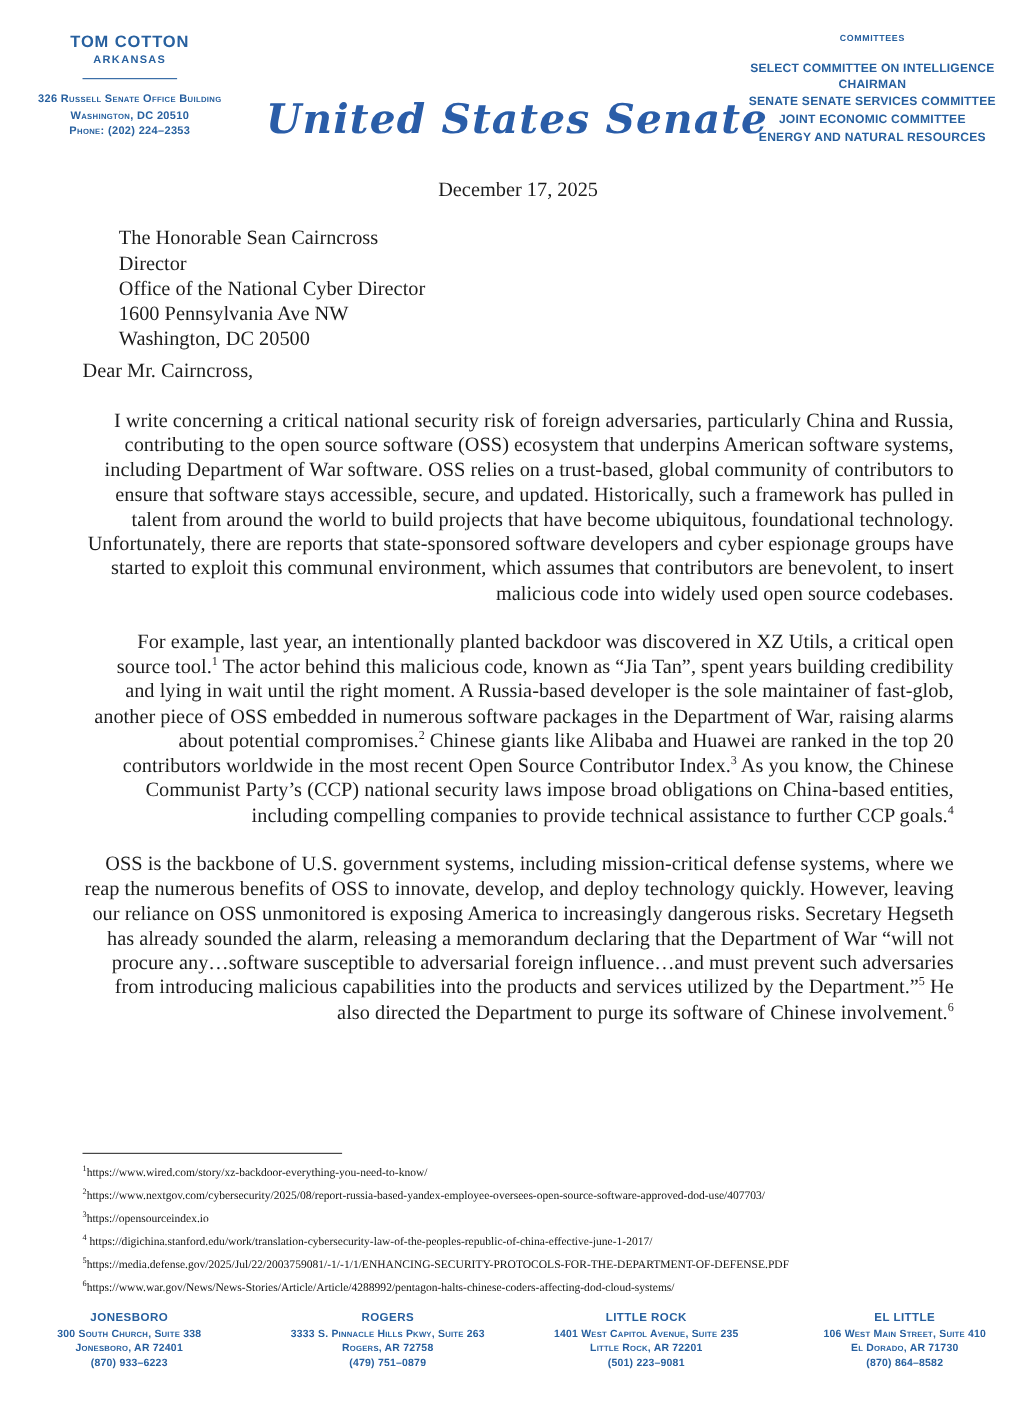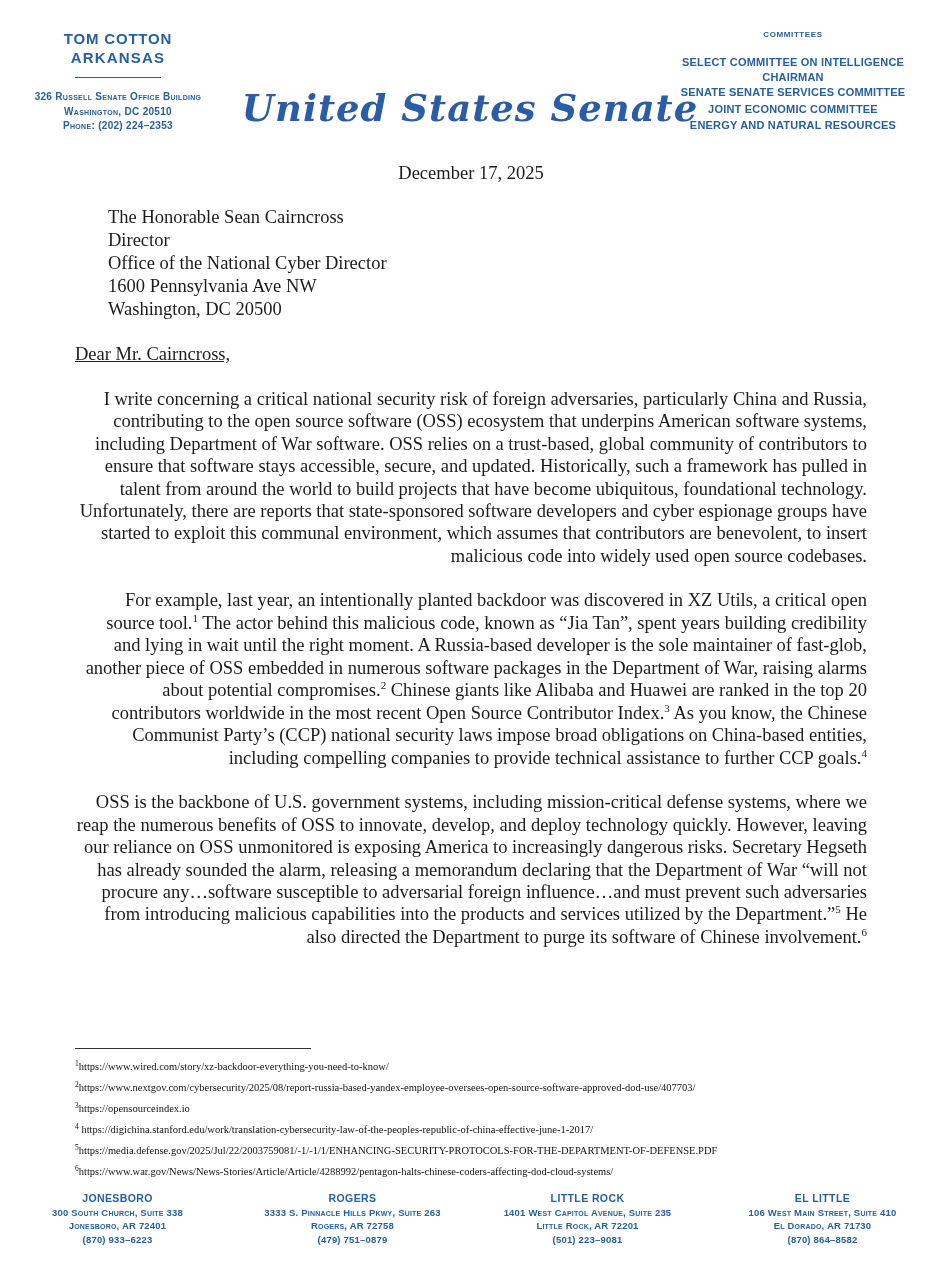--- a/index.html
+++ b/index.html
@@ -15,21 +15,21 @@
   }
   
   .lh-left {
     position: absolute;
     left: 28px; top: 30px; width: 180px;
     text-align: center;
     font-family: "Liberation Sans", sans-serif;
     color: #27609f;
   }
   .lh-senator { font-size: 15px; font-weight: bold; letter-spacing: 0.8px; }
-  .lh-state { font-size: 15px; font-weight: bold; letter-spacing: 1.2px; margin-top: 2px; }
+  .lh-state { font-size: 10px; font-weight: bold; letter-spacing: 1.2px; margin-top: 2px; }
   .lh-divider { width: 86px; border-top: 1.5px solid #27609f; margin: 11px auto 12px auto; }
   .lh-address div { font-size: 10px; font-variant: small-caps; letter-spacing: 0.3px; line-height: 1.45; font-weight: bold; }
   .masthead {
     position: absolute;
     left: 0; right: 0; top: 86px;
     text-align: center;
     font-family: "DejaVu Serif", serif;
     font-style: italic;
     font-weight: bold;
     font-size: 37px;
@@ -49,21 +49,21 @@
   .lh-committee.sub { line-height: 1.25; }
   
   .letter {
     position: absolute;
     left: 75px; top: 162px; width: 792px;
     font-size: 18.5px;
     line-height: 1.215;
   }
   .date-line { text-align: center; margin-bottom: 22px; }
   .recipient div { line-height: 1.24; margin-left: 33px; }
-  .salutation { margin-top: 22px; text-decoration: underline; }
+  .salutation { margin-top: 6px; }
   .para { margin-top: 22px; text-align: right; }
   sup { font-size: 11px; vertical-align: super; line-height: 0; }
   
   .footnotes {
     position: absolute;
     left: 75px; top: 1048px; width: 800px;
     font-size: 10.5px;
     color: #111;
   }
   .fn-rule { width: 236px; border-top: 1.3px solid #333; margin-bottom: 12px; }

